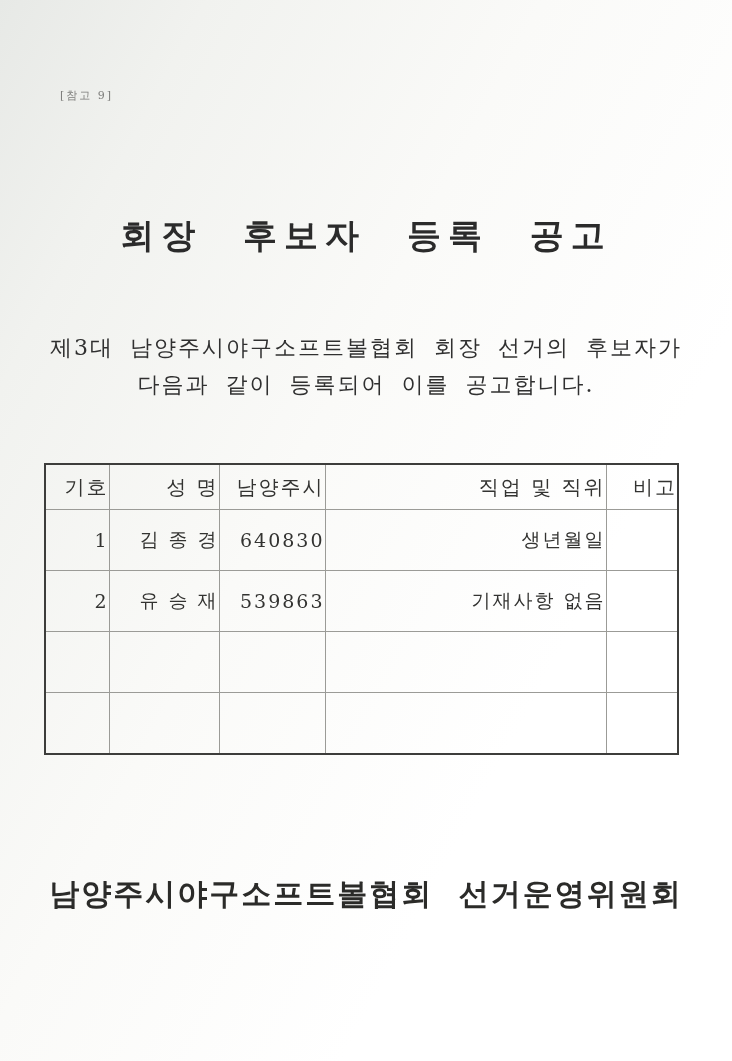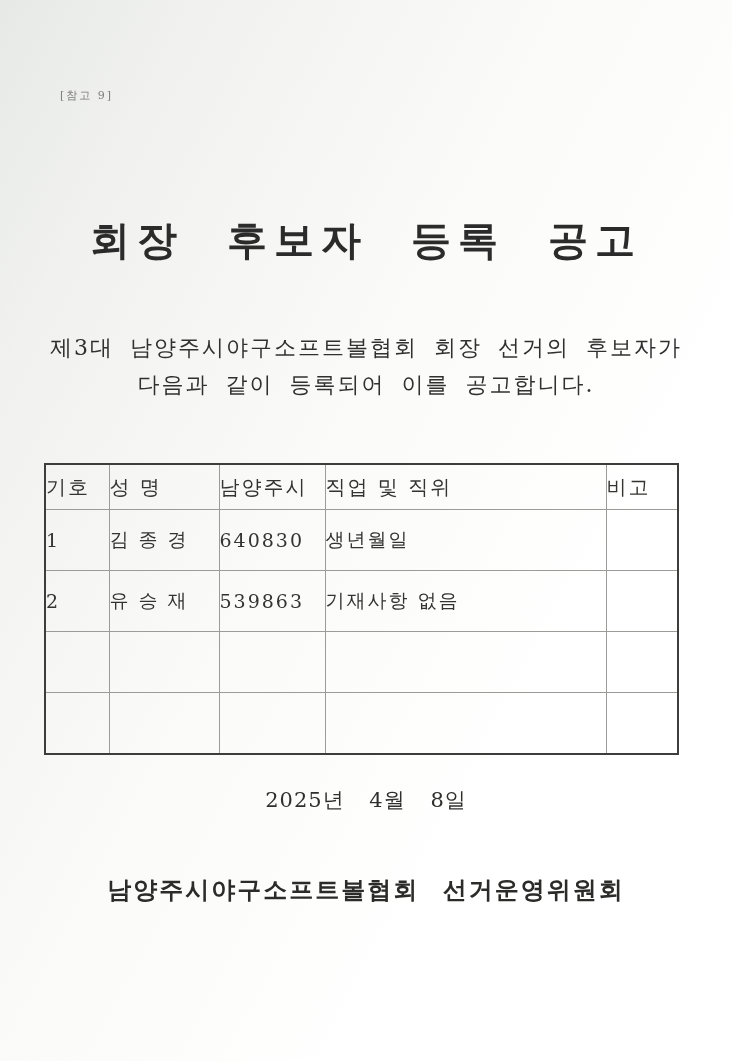--- a/index.html
+++ b/index.html
@@ -24,21 +24,21 @@
     font-size: 11px;
     letter-spacing: 2px;
     color: #7c7c7a;
   }
   .doc-title {
     position: absolute;
     top: 213px;
     left: 0;
     width: 100%;
     text-align: center;
-    font-size: 40px;
+    font-size: 34px;
     font-weight: bold;
     letter-spacing: 7px;
     word-spacing: 22px;
     color: #2b2b2b;
   }
   .doc-body {
     position: absolute;
     top: 322px;
     left: 0;
     width: 100%;
@@ -56,21 +56,21 @@
     top: 463px;
     width: 633px;
     border-collapse: collapse;
     table-layout: fixed;
     background: transparent;
     border: 2px solid #3d3d3b;
   }
   table.cand-table th,
   table.cand-table td {
     border: 1px solid #9b9b97;
-    text-align: left;
+    text-align: right;
     vertical-align: middle;
     font-size: 20px;
     letter-spacing: 2px;
     color: #333331;
     padding: 0;
     overflow: hidden;
   }
   table.cand-table th {
     height: 44px;
     font-weight: normal;
@@ -95,21 +95,21 @@
     letter-spacing: 1px;
     word-spacing: 17px;
     color: #2f2f2d;
   }
   .doc-issuer {
     position: absolute;
     top: 874px;
     left: 0;
     width: 100%;
     text-align: center;
-    font-size: 24px;
+    font-size: 30px;
     font-weight: bold;
     letter-spacing: 2px;
     word-spacing: 13px;
     color: #2b2b29;
     z-index: 2;
   }
   .seal {
     position: absolute;
     left: 588px;
     top: 840px;
@@ -205,19 +205,18 @@
       <tr>
         <td></td>
         <td></td>
         <td></td>
         <td></td>
         <td></td>
       </tr>
     </tbody>
   </table>
 
-  <div class="doc-date">2025년 4월 8일</div>
 
   <div class="doc-issuer">남양주시야구소프트볼협회 선거운영위원회</div>
 
 
 
 </div>
 
 </body></html>

